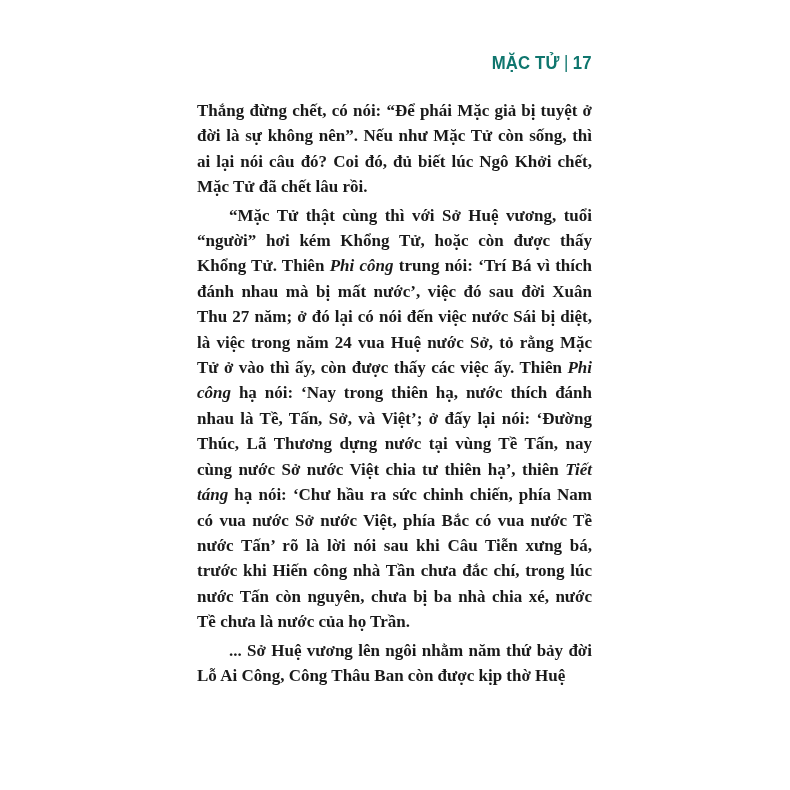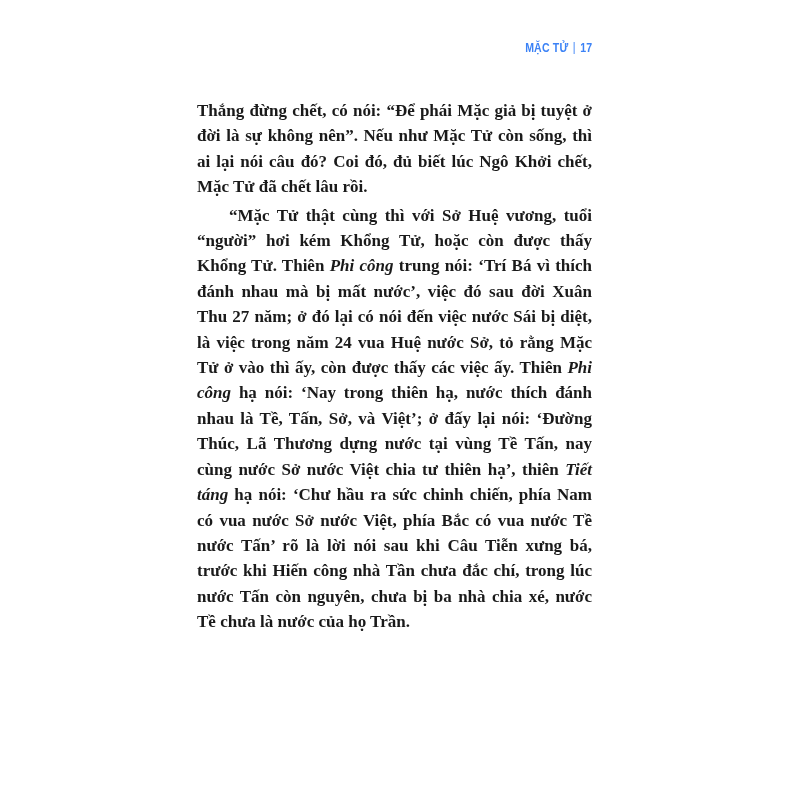--- a/index.html
+++ b/index.html
@@ -10,29 +10,29 @@
   }
   .page {
     position: relative;
     width: 790px;
     height: 790px;
     background: #ffffff;
     overflow: hidden;
   }
   .running-head {
     position: absolute;
-    top: 41px;
+    top: 52px;
     left: 197px;
     width: 395px;
     text-align: right;
     font-family: "Liberation Sans", sans-serif;
     font-weight: bold;
-    font-size: 12px;
+    font-size: 19px;
     letter-spacing: 0.2px;
-    color: #3b82f6;
+    color: #0f766e;
     white-space: nowrap;
   }
   .running-head .head-inner {
     display: inline-block;
     transform: scaleX(0.88);
     transform-origin: 100% 50%;
   }
   .running-head .sep {
     display: inline-block;
     margin: 0 5px;
@@ -70,15 +70,16 @@
 
   <div class="running-head">
     <span class="head-inner">
       <span>MẶC TỬ</span><span class="sep">|</span><span>17</span>
     </span>
   </div>
 
   <div class="text-block">
       <p><span>Thắng đừng chết, có nói: “Để phái Mặc giả bị tuyệt ở đời là sự không nên”. Nếu như Mặc Tử còn sống, thì ai lại nói câu đó? Coi đó, đủ biết lúc Ngô Khởi chết, Mặc Tử đã chết lâu rồi.</span></p>
       <p class="indent"><span>“Mặc Tử thật cùng thì với Sở Huệ vương, tuổi “người” hơi kém Khổng Tử, hoặc còn được thấy Khổng Tử. Thiên </span><em>Phi công</em><span> trung nói: ‘Trí Bá vì thích đánh nhau mà bị mất nước’, việc đó sau đời Xuân Thu 27 năm; ở đó lại có nói đến việc nước Sái bị diệt, là việc trong năm 24 vua Huệ nước Sở, tỏ rằng Mặc Tử ở vào thì ấy, còn được thấy các việc ấy. Thiên </span><em>Phi công</em><span> hạ nói: ‘Nay trong thiên hạ, nước thích đánh nhau là Tề, Tấn, Sở, và Việt’; ở đấy lại nói: ‘Đường Thúc, Lã Thương dựng nước tại vùng Tề Tấn, nay cùng nước Sở nước Việt chia tư thiên hạ’, thiên </span><em>Tiết táng</em><span> hạ nói: ‘Chư hầu ra sức chinh chiến, phía Nam có vua nước Sở nước Việt, phía Bắc có vua nước Tề nước Tấn’ rõ là lời nói sau khi Câu Tiễn xưng bá, trước khi Hiến công nhà Tần chưa đắc chí, trong lúc nước Tấn còn nguyên, chưa bị ba nhà chia xé, nước Tề chưa là nước của họ Trần.</span></p>
+      <p class="indent"><span>... Sở Huệ vương lên ngôi nhằm năm thứ bảy đời Lỗ Ai Công, Công Thâu Ban còn được kịp thờ Huệ</span></p>
     </div>
 
 </div>
 
 </body></html>

